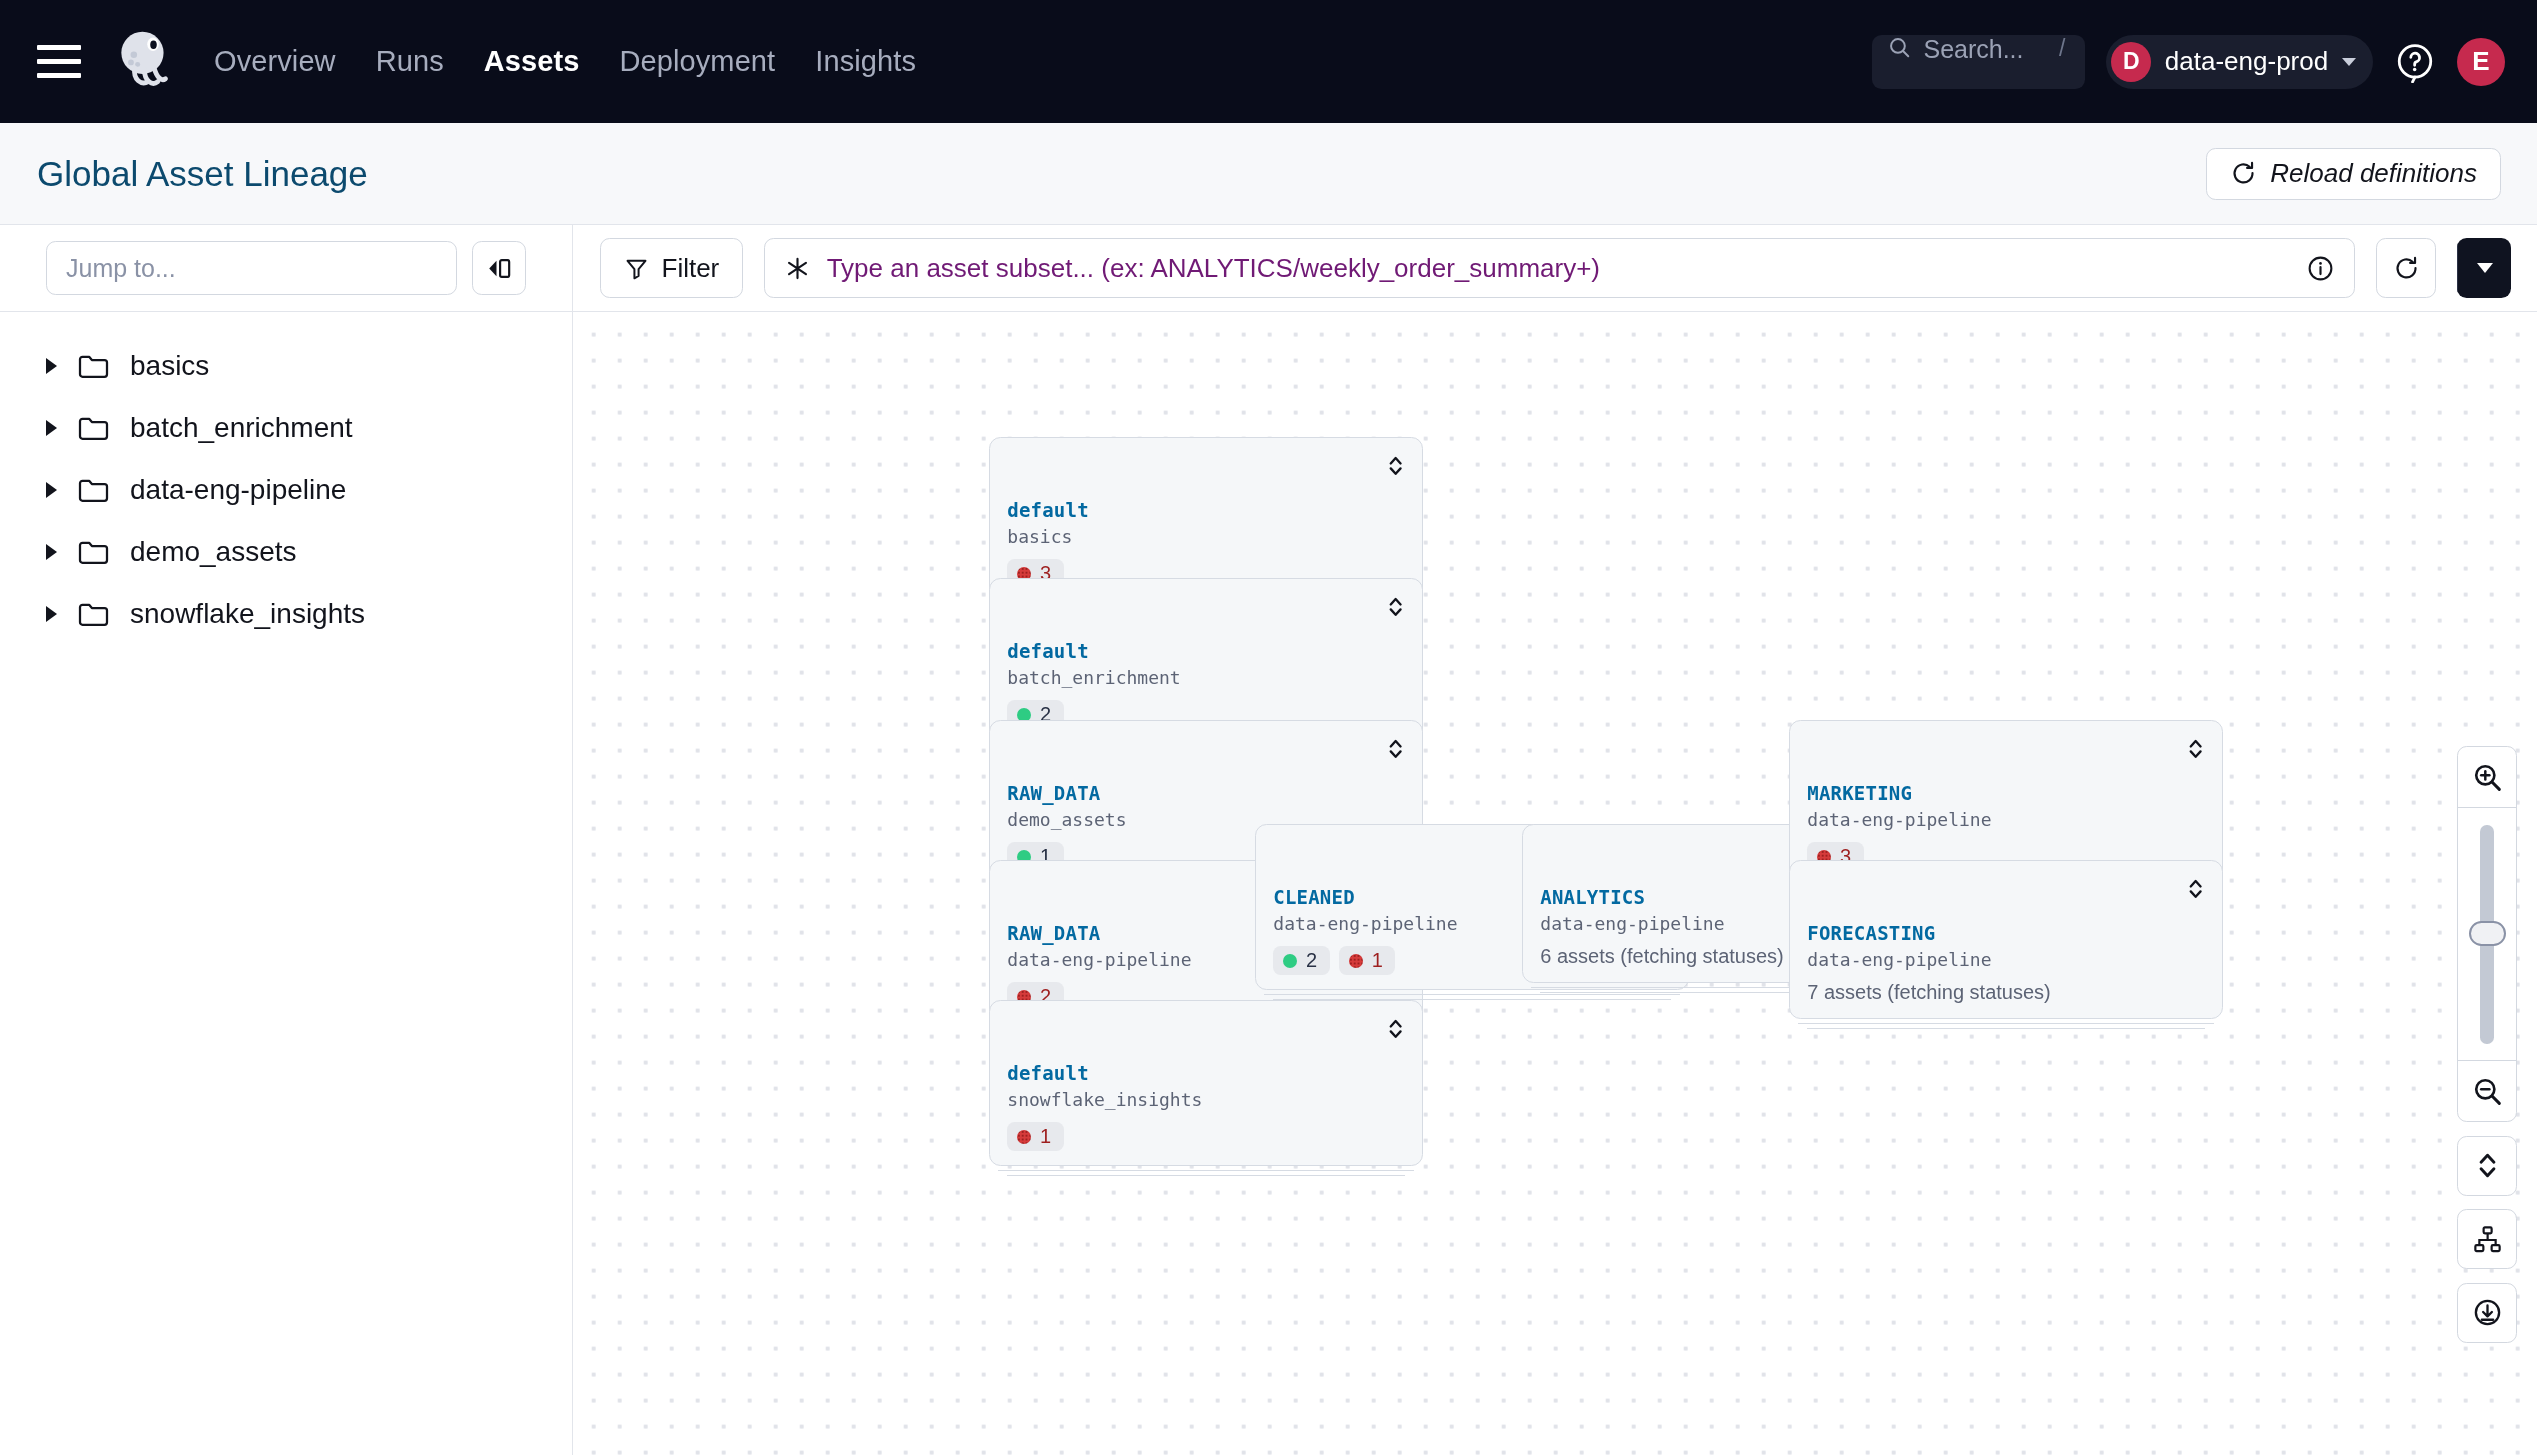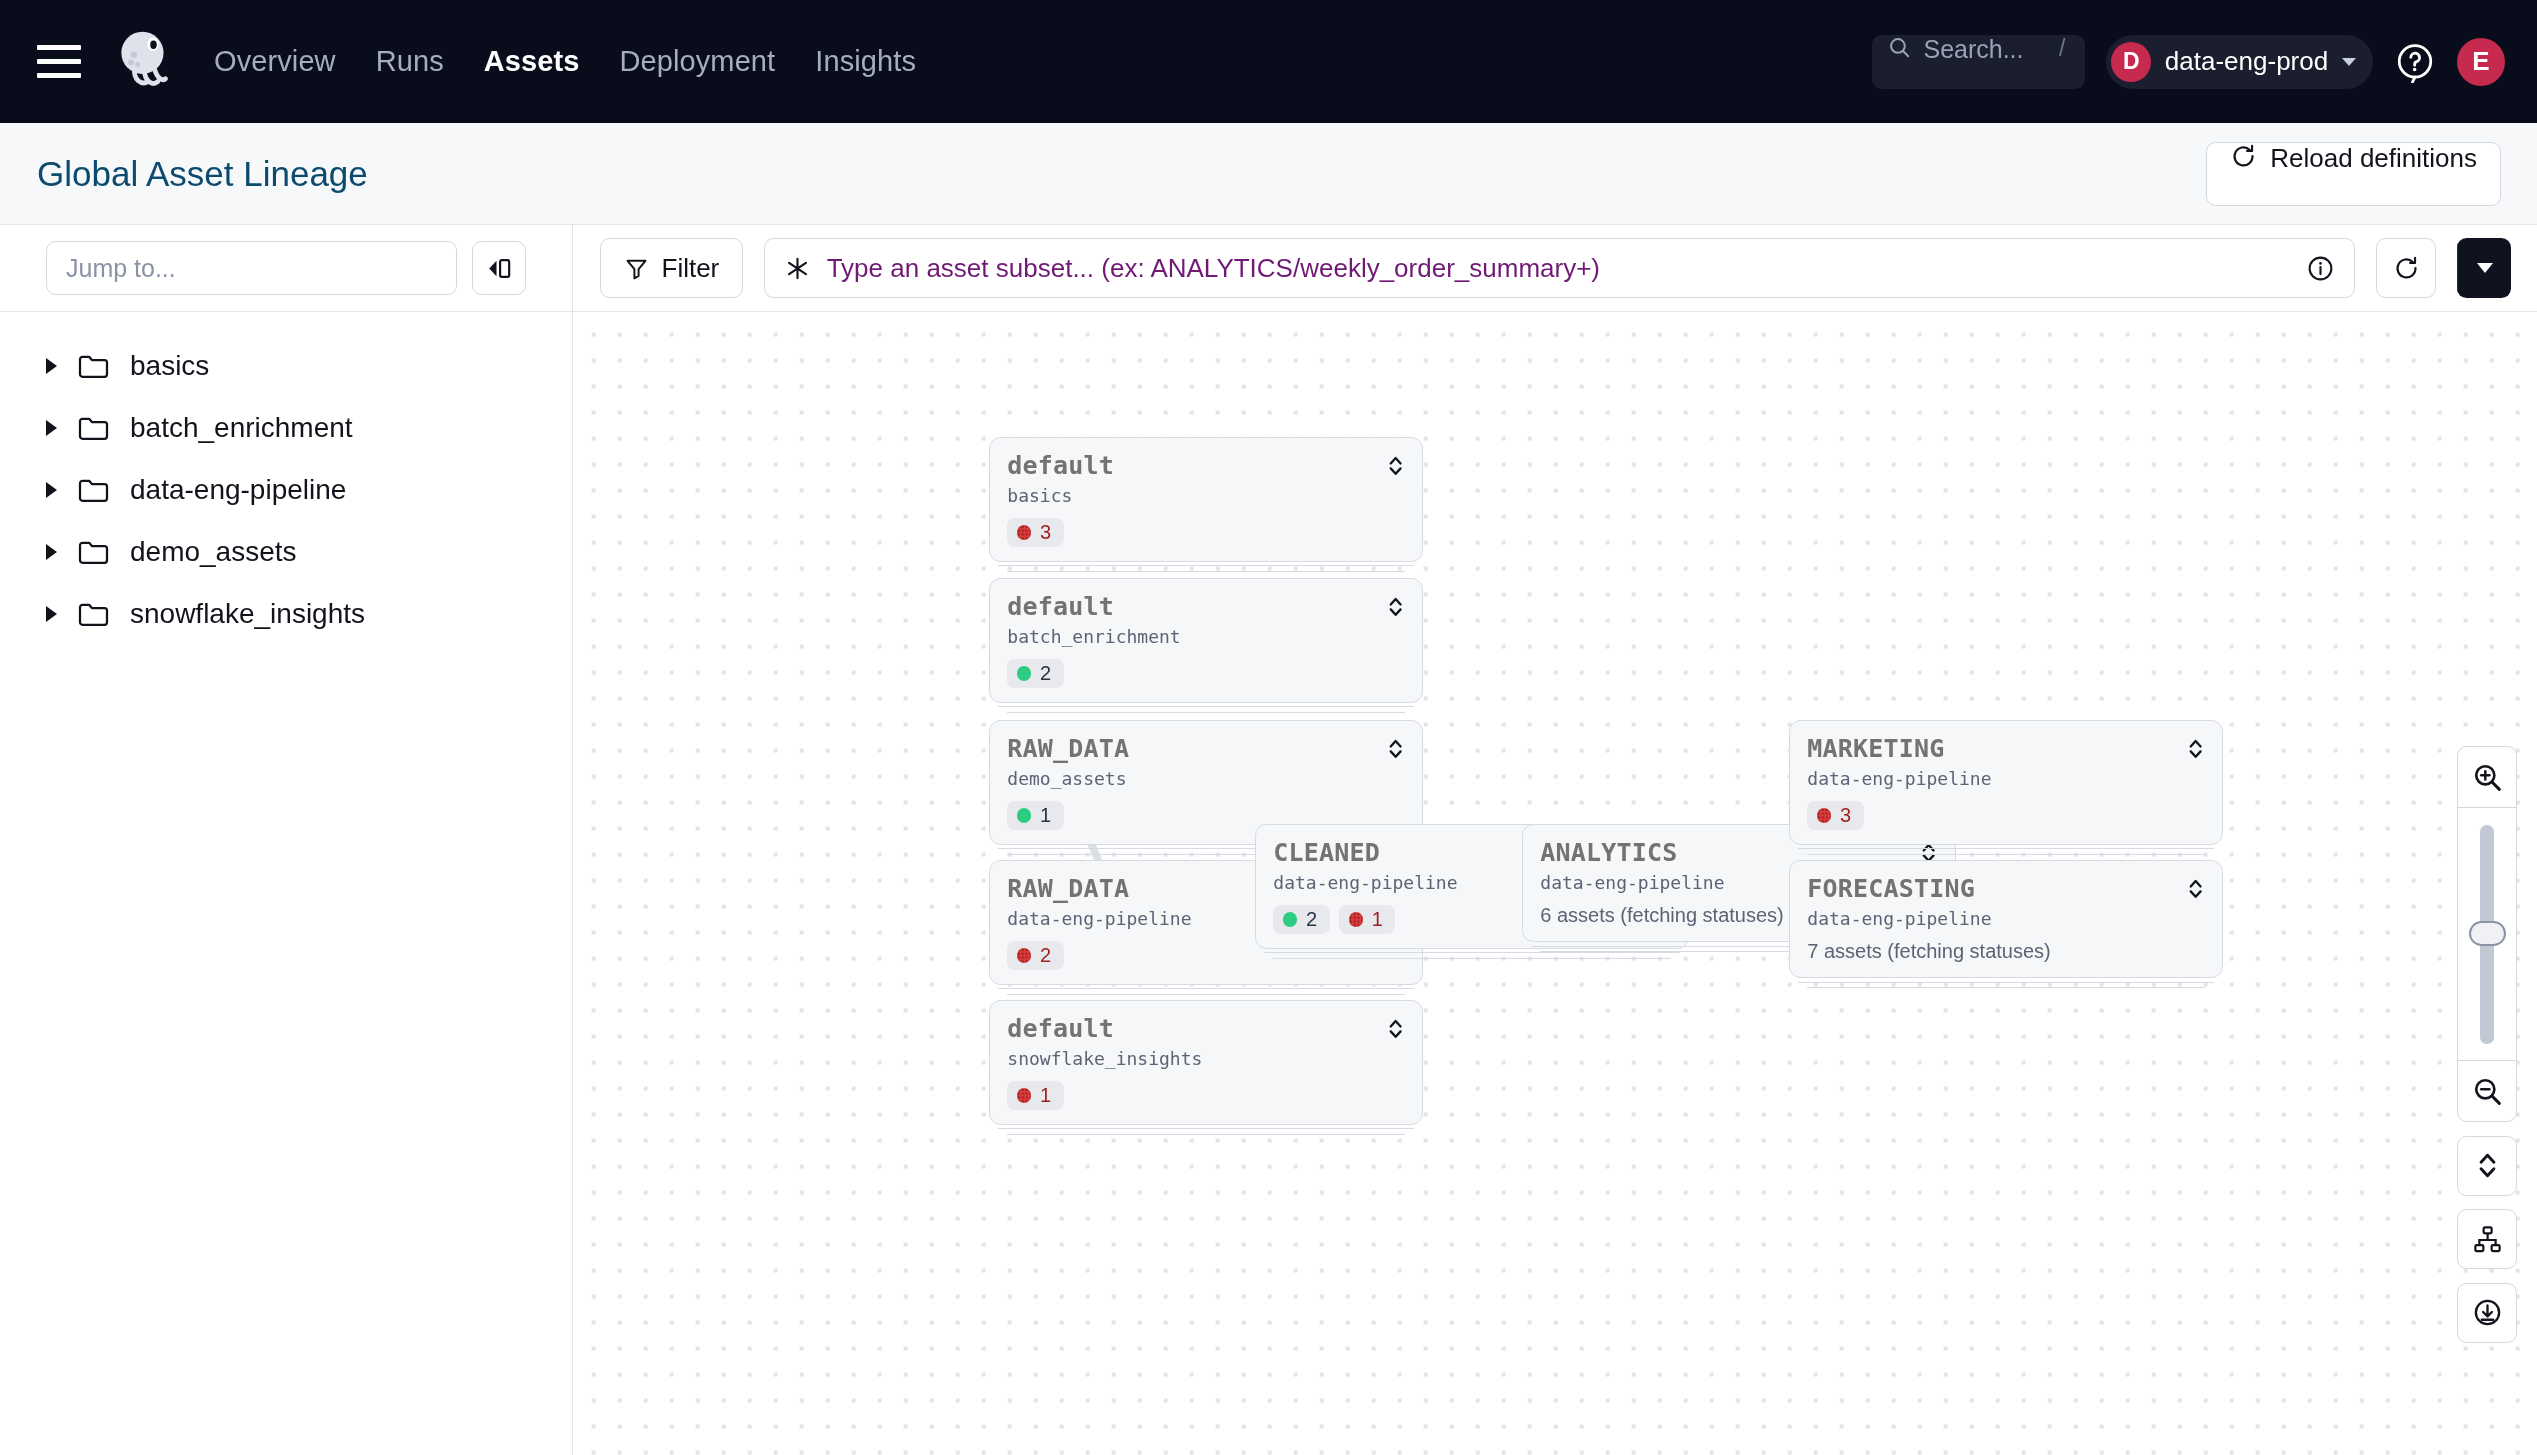--- a/index.html
+++ b/index.html
@@ -43,23 +43,23 @@
   .useravatar { width: 48px; height: 48px; border-radius: 50%; background: #C62A4E;
     color: #fff; font-size: 26px; font-weight: bold; display: flex; align-items: center; justify-content: center; cursor: pointer; }
 
   
   .pageheader {
     height: 102px; flex: 0 0 102px; background: #F7F8FA; border-bottom: 1px solid #E2E5EB;
     display: flex; align-items: center; padding: 0 37px; justify-content: space-between;
   }
   .pagetitle { font-size: 35px; color: #0c4a6e; font-weight: normal; }
   .reload-btn {
-    height: 64px; border: 1px solid #D3D8E0; border-radius: 9.6px; background: #FFFFFF;
-    display: flex; align-items: flex-start; gap: 13.5px; padding: 0 23px; cursor: pointer;
-    font-size: 26px; color: #12141C;
+    height: 52px; border: 1px solid #D3D8E0; border-radius: 9.6px; background: #FFFFFF;
+    display: flex; align-items: center; gap: 13.5px; padding: 0 23px; cursor: pointer;
+    font-size: 26px; color: #12141C; font-style: italic;
   }
 
   
   .body { flex: 1; display: flex; min-height: 0; }
 
   
   .sidebar { width: 573px; flex: 0 0 573px; border-right: 1px solid #E2E5EB;
     display: flex; flex-direction: column; background: #fff; }
   .sidebar-top { height: 87px; display: flex; align-items: center; gap: 15.4px; padding: 0 46px 0 46px;
      border-bottom: 1px solid #E2E5EB; }
@@ -99,22 +99,22 @@
     background-image: radial-gradient(#E1E3E9 2.1px, transparent 2.2px);
     background-size: 26px 26px; background-position: 7.7px 9.6px; }
   .edges { position: absolute; inset: 0; width: 100%; height: 100%; pointer-events: none; }
 
   .node { position: absolute; background: #F5F7F9; border: 1px solid #D6DBE3; border-radius: 11.5px;
     padding: 13.5px 17.3px 13.5px 17.3px; cursor: pointer; }
   .node .stack1, .node .stack2 {
     position: absolute; left: 9.6px; right: 9.6px; height: 1px; background: #D6DBE3; }
   .node .stack1 { bottom: -5.8px; left: 7.7px; right: 7.7px; }
   .node .stack2 { bottom: -11.5px; left: 17.3px; right: 17.3px; }
-  .node-title { font-family: "DejaVu Sans Mono", monospace; font-size: 25px; font-weight: bold;
-    color: #737373; letter-spacing: 0.2px; line-height: 1.15; }
+  .node-title { font-family: "DejaVu Sans Mono", monospace; font-size: 19px; font-weight: bold;
+    color: #0369a1; letter-spacing: 0.2px; line-height: 1.15; margin-top: 48px; }
   .node-sub { font-family: "DejaVu Sans Mono", monospace; font-size: 18px; color: #5C6375;
     margin-top: 4.8px; line-height: 1.2; }
   .node-head { display: flex; align-items: flex-start; justify-content: space-between; gap: 13.5px; }
   .node-chev { flex: 0 0 17.3px; padding-top: 2.9px; }
   .badges { display: flex; gap: 9.6px; margin-top: 11.5px; }
   .badge { height: 29px; border-radius: 7.7px; background: #E7E9ED; display: flex; align-items: center;
     gap: 8.7px; padding: 0 12.5px 0 9.6px; }
   .dot { width: 14.4px; height: 14.4px; border-radius: 50%; }
   .dot.green { background: #2ECC83; }
   .dot.red { background: #D63B3B;

